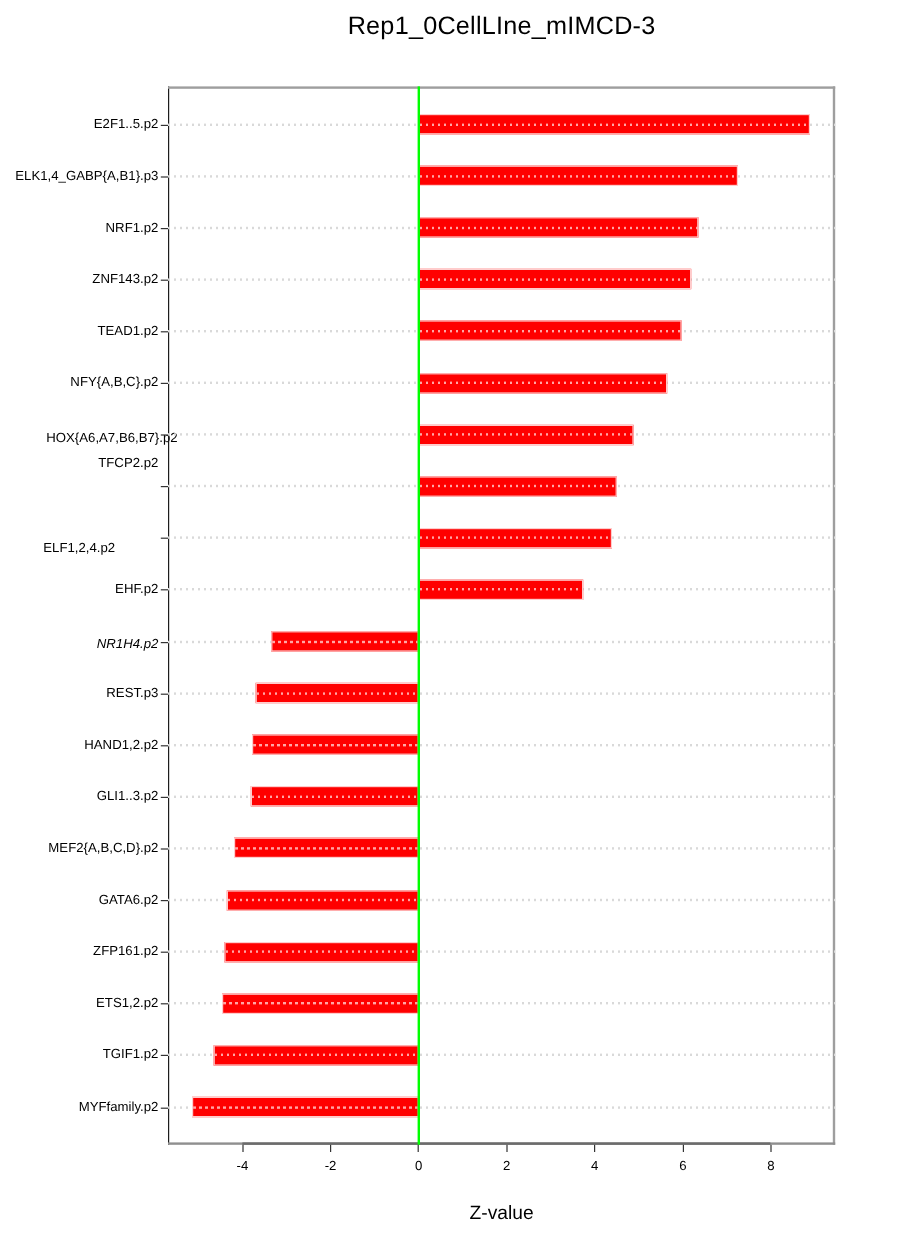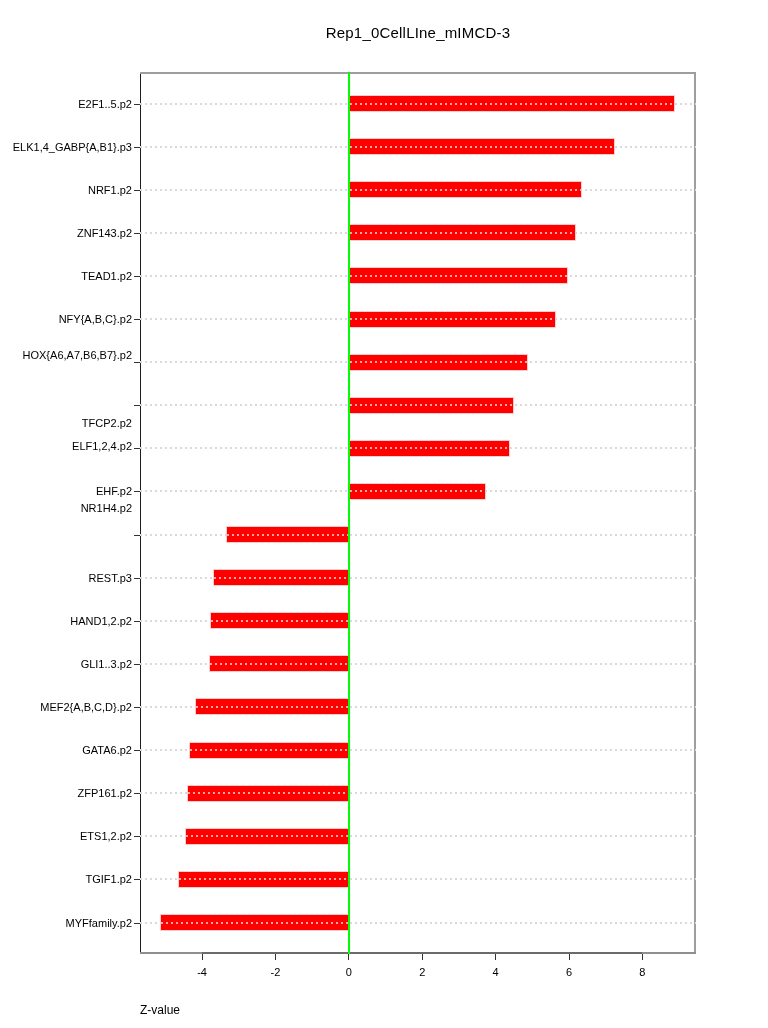--- a/index.html
+++ b/index.html
@@ -2,22 +2,22 @@
 <html><head>
 <meta charset="utf-8">
 <style>
   html,body{margin:0;padding:0;}
   body{
     width:768px;height:1028px;position:relative;background:#ffffff;
     font-family:"Liberation Sans","DejaVu Sans",sans-serif;
     -webkit-font-smoothing:antialiased;
   }
   #chart-title{
-    position:absolute;left:140px;top:24px;width:556px;
-    text-align:center;font-size:15px;font-weight:500;color:#000;
+    position:absolute;left:140px;top:10px;width:556px;
+    text-align:center;font-size:21px;font-weight:500;color:#000;
     letter-spacing:0.2px;
   }
   #plot-box{position:absolute;left:140px;top:72px;width:556px;height:882px;}
   .box-line{position:absolute;background:#9e9e9e;}
   .box-top{left:0;top:0;width:100%;height:2px;}
   .box-right{right:0;top:0;width:2px;height:100%;}
   .box-bottom{left:0;bottom:0;width:100%;height:2px;background:#8f8f8f;}
   .box-left{left:0;top:0;width:1px;height:100%;background:#1c1c1c;}
   .axis-dark{position:absolute;bottom:0;height:2px;background:#6b6b6b;}
   .row-grid{
@@ -37,51 +37,51 @@
     position:absolute;left:0;width:132px;height:14px;line-height:14px;
     text-align:right;font-size:11px;color:#000;white-space:nowrap;
   }
   .y-tick{position:absolute;width:6px;height:1px;background:#333;left:134px;}
   .x-tick{position:absolute;top:882px;width:1px;height:6px;background:#333;}
   .x-tick-label{
     position:absolute;top:966px;width:40px;text-align:center;
     font-size:11px;color:#000;
   }
   #x-axis-title{
-    position:absolute;left:140px;top:1003px;width:556px;
-    font-size:12px;color:#000;
+    position:absolute;left:140px;top:1003px;width:556px;text-align:center;
+    font-size:16px;color:#000;
   }
 </style>
 </head>
 <body>
 
 <div id="chart-title">Rep1_0CellLIne_mIMCD-3</div>
 
 <div id="y-labels">
     <div class="y-label" style="top: 24.5px;">E2F1..5.p2</div>
     <div class="y-tick" style="top: 32px;"></div>
     <div class="y-label" style="top: 67.6053px; text-align: right;">ELK1,4_GABP{A,B1}.p3</div>
     <div class="y-tick" style="top: 75px;"></div>
     <div class="y-label" style="top: 110.711px;">NRF1.p2</div>
     <div class="y-tick" style="top: 118px;"></div>
     <div class="y-label" style="top: 153.816px;">ZNF143.p2</div>
     <div class="y-tick" style="top: 161px;"></div>
     <div class="y-label" style="top: 196.921px; text-align: right;">TEAD1.p2</div>
     <div class="y-tick" style="top: 204px;"></div>
     <div class="y-label" style="top: 240.026px;">NFY{A,B,C}.p2</div>
     <div class="y-tick" style="top: 247px;"></div>
-    <div class="y-label" style="top: 276px;">HOX{A6,A7,B6,B7}.p2</div>
+    <div class="y-label" style="top: 286px; padding-left: 16px;">HOX{A6,A7,B6,B7}.p2</div>
     <div class="y-tick" style="top: 290px;"></div>
-    <div class="y-label" style="top: 344px; text-align: right;">TFCP2.p2</div>
+    <div class="y-label" style="top: 307px; text-align: right;">TFCP2.p2</div>
     <div class="y-tick" style="top: 333px;"></div>
-    <div class="y-label" style="top: 367px;">ELF1,2,4.p2</div>
+    <div class="y-label" style="top: 378px; text-align: center;">ELF1,2,4.p2</div>
     <div class="y-tick" style="top: 376px;"></div>
     <div class="y-label" style="top: 412.447px;">EHF.p2</div>
     <div class="y-tick" style="top: 419px;"></div>
-    <div class="y-label" style="top: 429px;">NR1H4.p2</div>
+    <div class="y-label" style="top: 458px; font-style: italic;">NR1H4.p2</div>
     <div class="y-tick" style="top: 463px;"></div>
     <div class="y-label" style="top: 498.658px;">REST.p3</div>
     <div class="y-tick" style="top: 506px;"></div>
     <div class="y-label" style="top: 541.763px;">HAND1,2.p2</div>
     <div class="y-tick" style="top: 549px;"></div>
     <div class="y-label" style="top: 584.868px;">GLI1..3.p2</div>
     <div class="y-tick" style="top: 592px;"></div>
     <div class="y-label" style="top: 627.974px;">MEF2{A,B,C,D}.p2</div>
     <div class="y-tick" style="top: 635px;"></div>
     <div class="y-label" style="top: 671.079px;">GATA6.p2</div>

